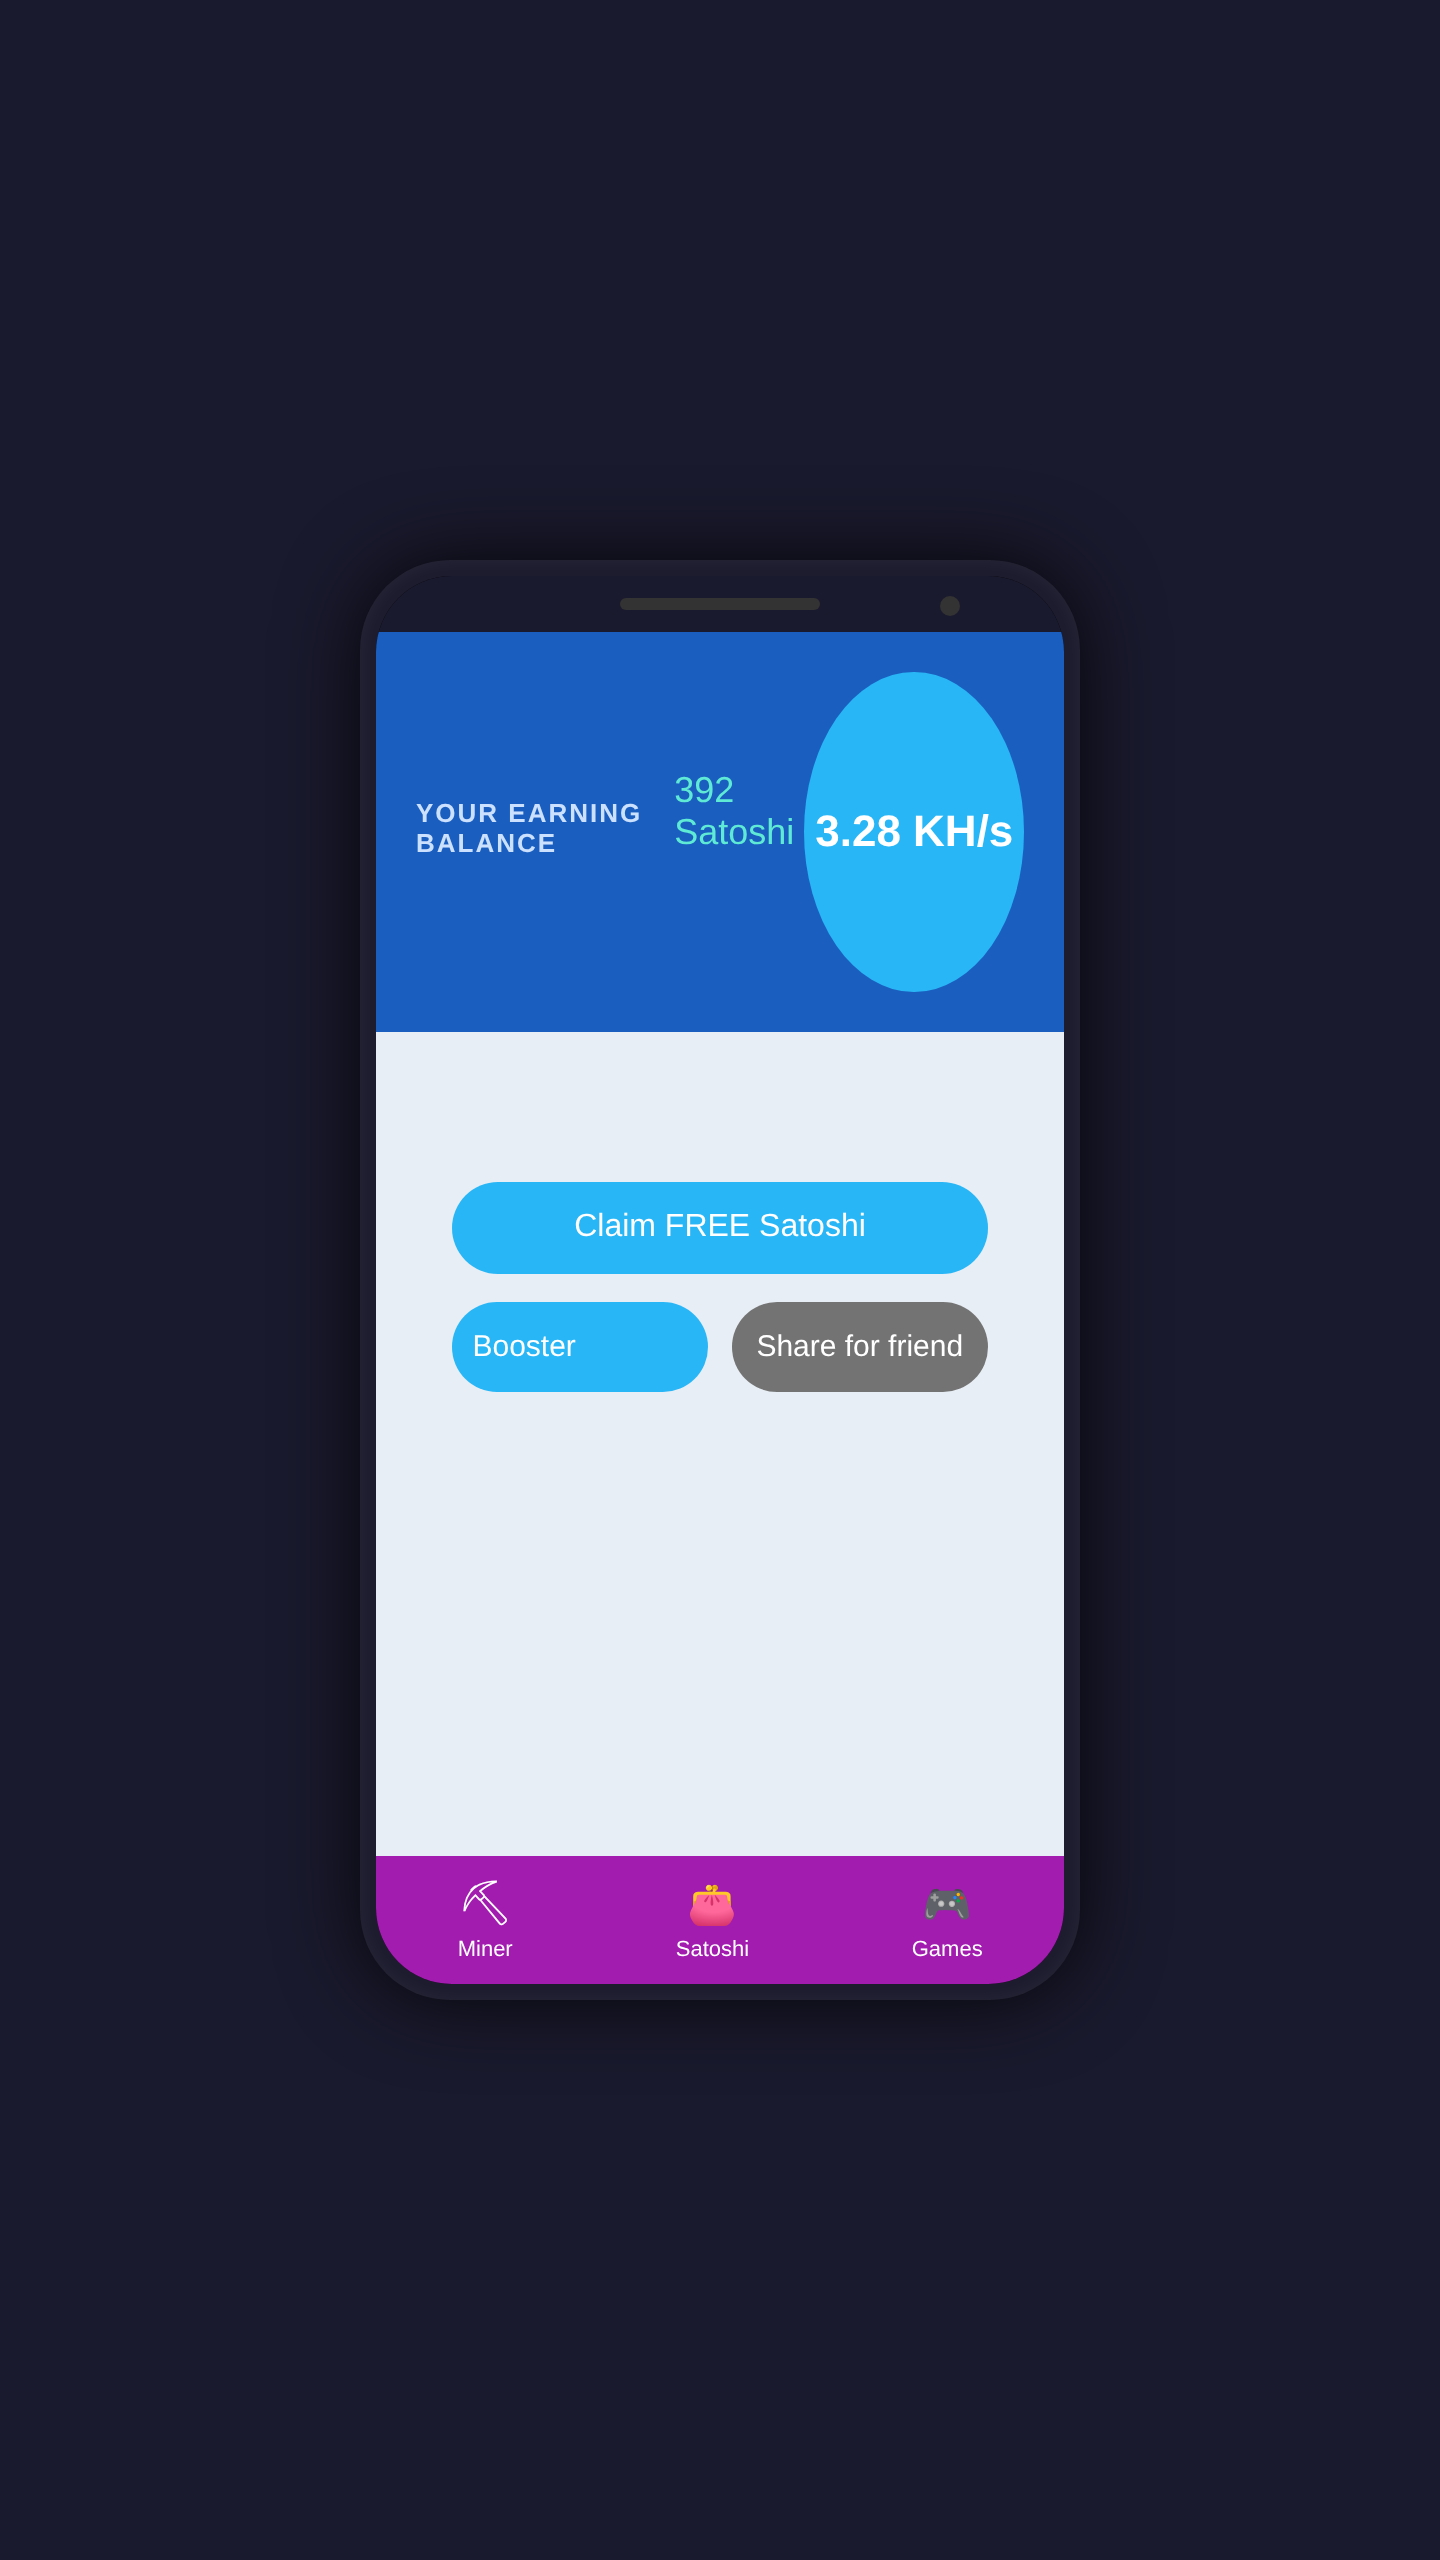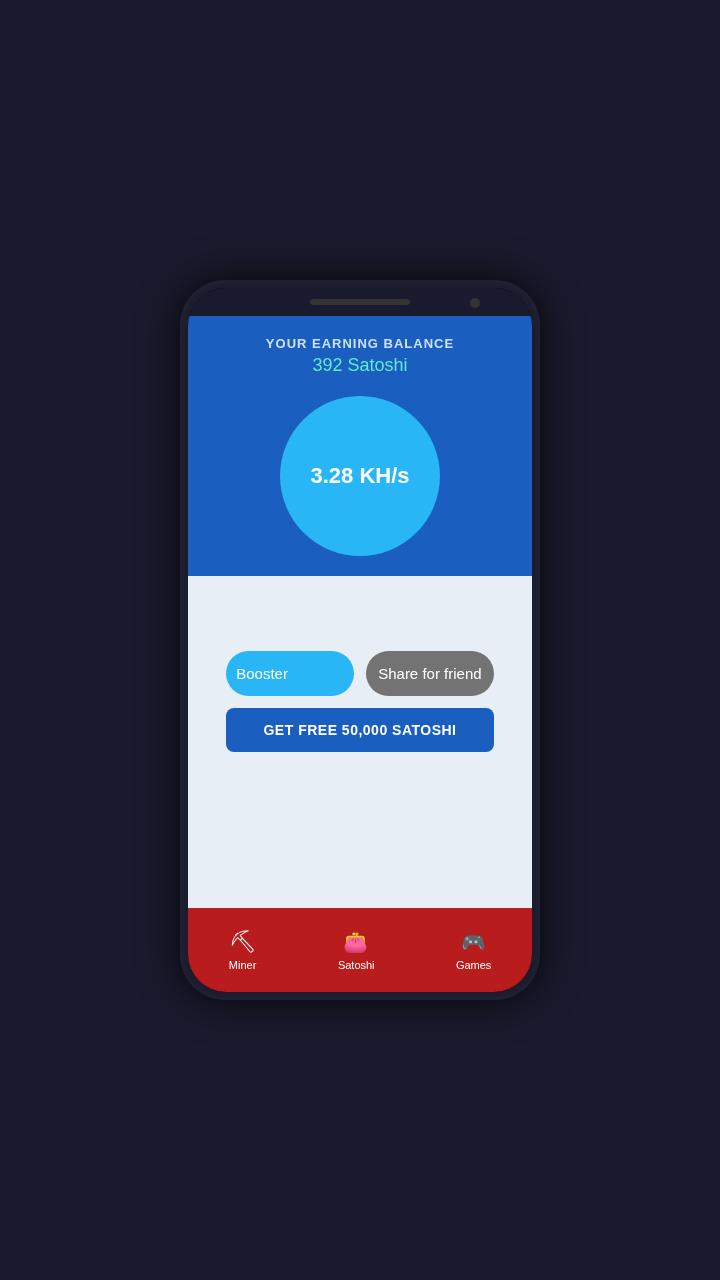--- a/index.html
+++ b/index.html
@@ -64,21 +64,21 @@
       display: flex;
       flex-direction: column;
       overflow: hidden;
     }
 
     
     .top-section {
       background: #1a5fbf;
       padding: 20px 20px 80px 20px;
       display: flex;
-      flex-direction: column;
+      flex-direction: row;
       align-items: center;
       position: relative;
       flex-shrink: 0;
     }
 
     .earning-label {
       color: #cce0ff;
       font-size: 13px;
       font-weight: 600;
       letter-spacing: 1px;
@@ -203,22 +203,22 @@
       font-size: 14px;
       font-weight: 700;
       cursor: pointer;
       width: 88%;
       text-align: center;
       letter-spacing: 0.5px;
     }
 
     
     .bottom-nav {
-      background: #b91c1c;
-      height: 84px;
+      background: #a21caf;
+      height: 64px;
       display: flex;
       align-items: center;
       justify-content: space-around;
       flex-shrink: 0;
     }
 
     .nav-item {
       display: flex;
       flex-direction: column;
       align-items: center;
@@ -270,28 +270,28 @@
         <div class="earning-label">YOUR EARNING BALANCE</div>
         <div class="balance-value">392 Satoshi</div>
         <div class="mining-circle">
           <span class="mining-speed">3.28 KH/s</span>
         </div>
       </div>
 
       <div class="bottom-section">
         <div class="bottom-section-inner">
 
+          <button class="claim-btn">Claim FREE Satoshi</button>
 
 
           <div class="row-buttons">
             <button class="booster-btn">Booster</button>
             <button class="share-btn">Share for friend</button>
           </div>
 
-          <button class="free-satoshi-btn">GET FREE 50,000 SATOSHI</button>
 
         </div>
       </div>
 
       <div class="bottom-nav">
 
         <div class="nav-item">
           <span class="nav-icon pickaxe-icon"></span>
           <span class="nav-label">Miner</span>
         </div>

